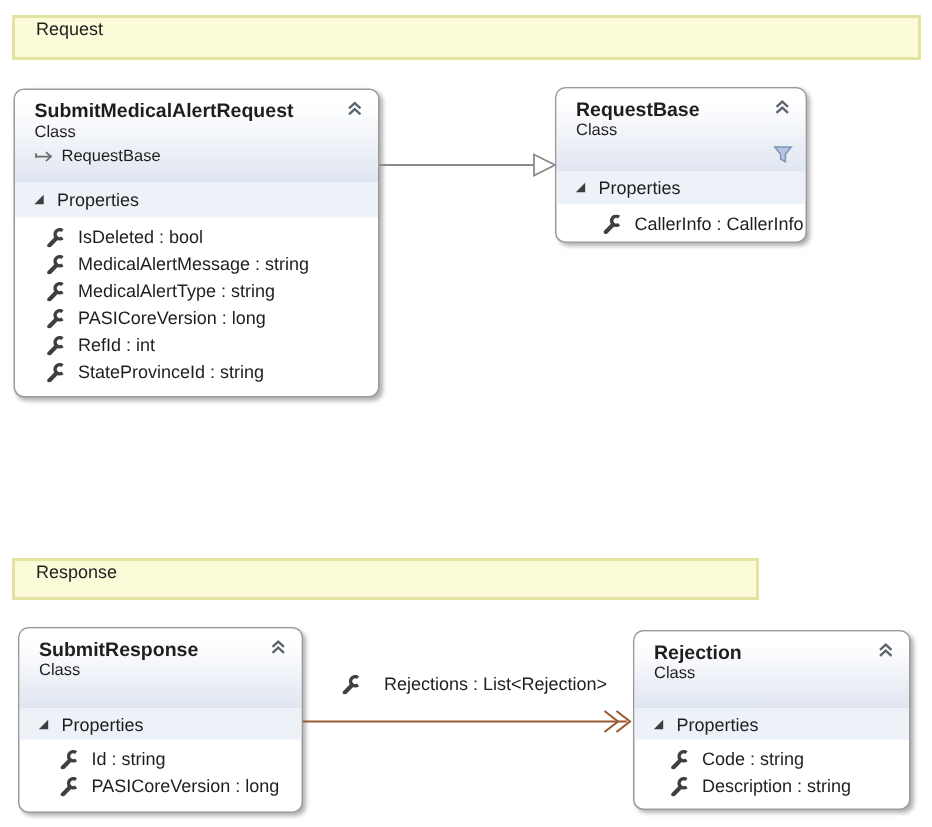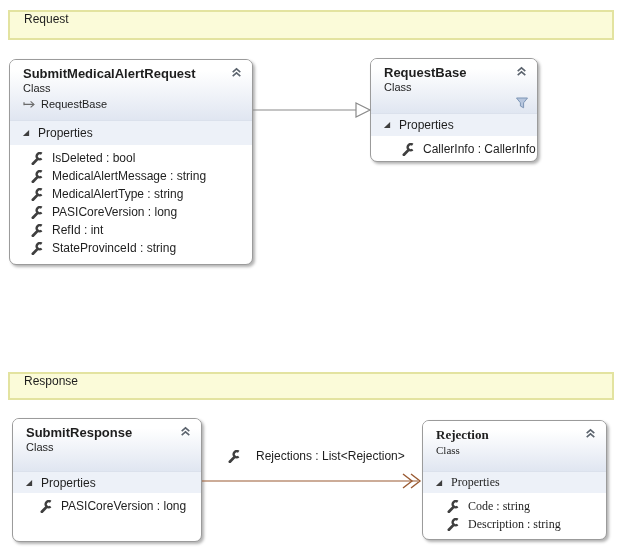--- a/index.html
+++ b/index.html
@@ -16,35 +16,35 @@
   
   .banner {
     position:absolute;
     background: var(--banner-fill);
     border: 2px solid var(--banner-border);
     display:flex; align-items:flex-start;
     padding-left:14px;
     font-size:12px;
   }
   #banner-request  { left:8px; top:10px;  width:606px; height:30px; }
-  #banner-response { left:8px; top:372px; width:606px; height:28px; }
+  #banner-response { left:8px; top:372px; width:498px; height:28px; }
 
   
   .class-box {
     position:absolute;
     background:#ffffff;
     border:1px solid var(--box-border);
     border-radius:7px;
     box-shadow: 2px 2px 3px rgba(0,0,0,0.30);
     overflow:hidden;
   }
   #box-smar { left:9px;   top:59px;  width:244px; height:206px; }
   #box-rb   { left:370px; top:58px;  width:168px; height:104px; }
   #box-sr   { left:12px;  top:418px; width:190px; height:124px; }
-  #box-rej  { left:422px; top:420px; width:185px; height:120px;font-family:Liberation Serif, serif; }
+  #box-rej  { left:422px; top:420px; width:185px; height:120px; }
 
   .box-header {
     position:relative;
     background: linear-gradient(to bottom, #ffffff 18%, var(--header-end));
     padding: 6px 24px 0 13px;
   }
   #box-smar .box-header { height:60px; }
   #box-rb   .box-header { height:54px; }
   #box-sr   .box-header { height:52px; }
   #box-rej  .box-header { height:50px; }
@@ -222,20 +222,26 @@
           <use href="#sym-chevrons-up"></use>
         </svg>
     </div>
     <div class="compartment-header">
       <svg class="expander">
           <use href="#sym-expander"></use>
         </svg>
       <span>Properties</span>
     </div>
     <div class="rows">
+      <div class="prop-row">
+          <svg class="wrench">
+            <use href="#sym-wrench"></use>
+          </svg>
+          <span>Id : string</span>
+        </div>
       <div class="prop-row">
           <svg class="wrench">
             <use href="#sym-wrench"></use>
           </svg>
           <span>PASICoreVersion : long</span>
         </div>
     </div>
   </div>
 
   <div class="class-box" id="box-rej">

